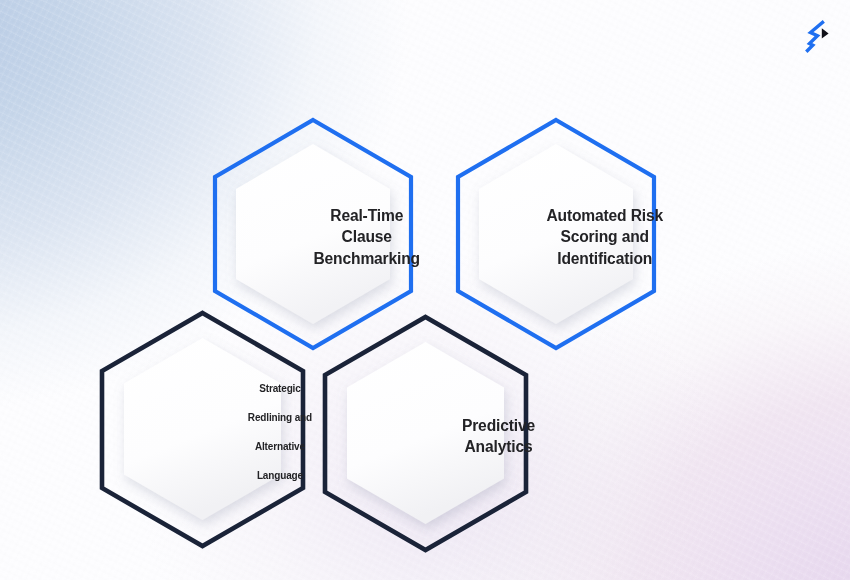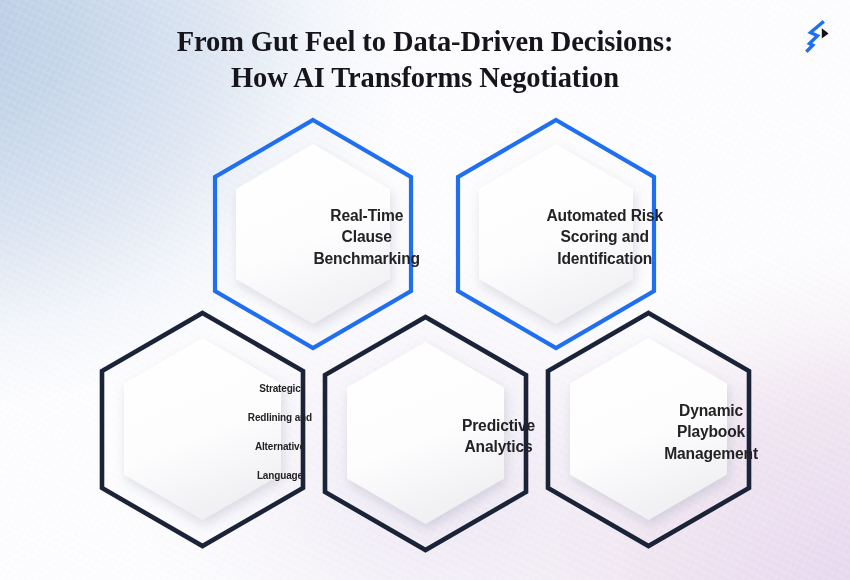--- a/index.html
+++ b/index.html
@@ -108,24 +108,20 @@
   <div class="bg-lilac"></div>
   <div class="bg-grain"></div>
 
   <div class="logo">
     <svg width="40" height="36" viewBox="0 0 40 36">
       <path d="M24.5 3.5 L12.5 13.5 L19.5 16.8 L11.5 24.5 L14.8 26.2 L9.5 31.5" fill="none" stroke="#1f6ff0" stroke-width="3.4" stroke-linecap="square" stroke-linejoin="miter"></path>
       <path d="M23.8 9.2 L30.6 14.4 L23.8 19.6 Z" fill="#101018"></path>
     </svg>
   </div>
 
-  <div class="title-block">
-    <div class="title-line">From Gut Feel to Data-Driven Decisions:</div>
-    <div class="title-line">How AI Transforms Negotiation</div>
-  </div>
 
   <div class="hex-layer">
 
     <div class="hex" style="left:206px; top:114px; width:214px; height:246px;">
       <svg width="214" height="246" viewBox="0 0 214 246">
         <defs>
           <linearGradient id="gi1" x1="0" y1="0" x2="0.35" y2="1">
             <stop offset="0%" stop-color="#ffffff"></stop>
             <stop offset="62%" stop-color="#fdfdfe"></stop>
             <stop offset="100%" stop-color="#f2f2f5"></stop>
@@ -203,36 +199,15 @@
         </defs>
         <polygon points="109.5,6 210,64 210,181 109.5,239 9,181 9,64" fill="none" stroke="#1a2338" stroke-width="4.6" stroke-linejoin="miter"></polygon>
         <polygon points="109.5,31 188,76.5 188,167.5 109.5,213 31,167.5 31,76.5" fill="url(#gi4)" filter="url(#sh4)"></polygon>
       </svg>
       <div class="hex-label">
         <span>Predictive
 Analytics</span>
       </div>
     </div>
 
-    <div class="hex" style="left:539px; top:307px; width:219px; height:250px;">
-      <svg width="219" height="250" viewBox="0 0 219 250">
-        <defs>
-          <linearGradient id="gi5" x1="0" y1="0" x2="0.35" y2="1">
-            <stop offset="0%" stop-color="#ffffff"></stop>
-            <stop offset="62%" stop-color="#fdfdfe"></stop>
-            <stop offset="100%" stop-color="#f1f1f4"></stop>
-          </linearGradient>
-          <filter id="sh5" x="-30%" y="-30%" width="170%" height="170%">
-            <feDropShadow dx="2" dy="5" stdDeviation="6" flood-color="#8e95ab" flood-opacity="0.30"></feDropShadow>
-          </filter>
-        </defs>
-        <polygon points="109.5,6 210,64 210,181 109.5,239 9,181 9,64" fill="none" stroke="#1a2338" stroke-width="4.6" stroke-linejoin="miter"></polygon>
-        <polygon points="109.5,31 188,76.5 188,167.5 109.5,213 31,167.5 31,76.5" fill="url(#gi5)" filter="url(#sh5)"></polygon>
-      </svg>
-      <div class="hex-label">
-        <span>Dynamic
-Playbook
-Management</span>
-      </div>
-    </div>
 
   </div>
 </div>
 
 </body></html>

